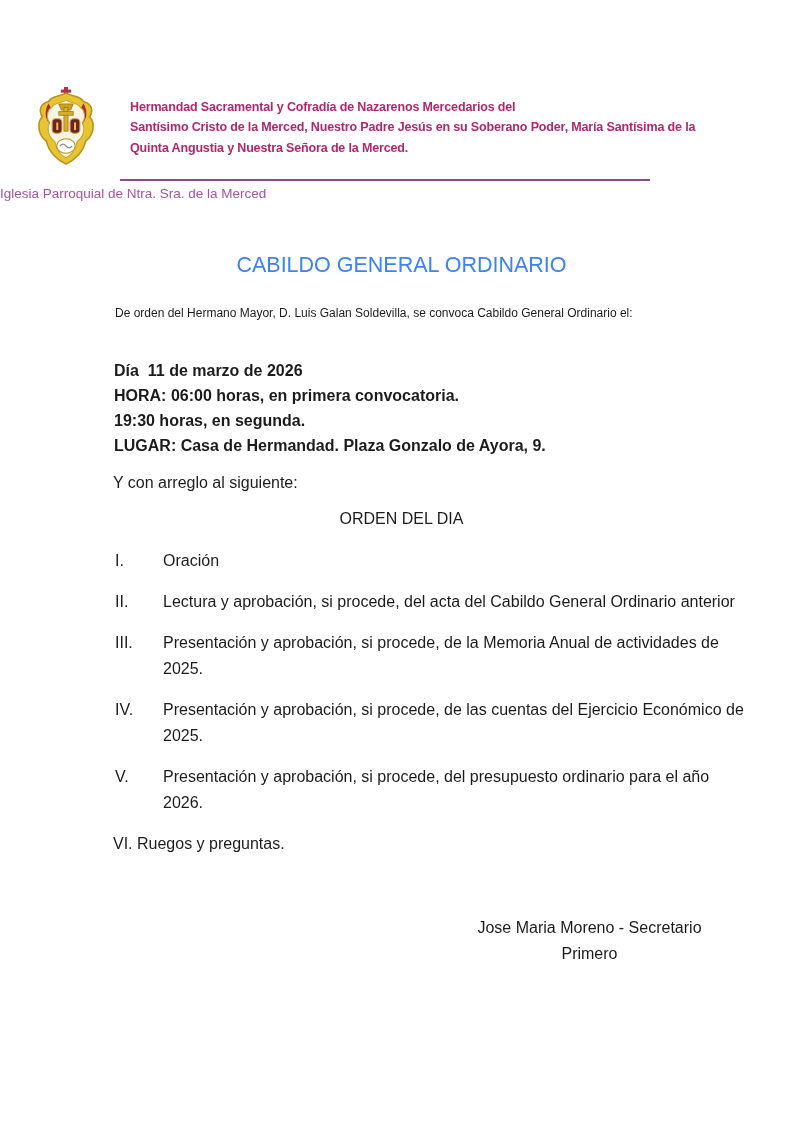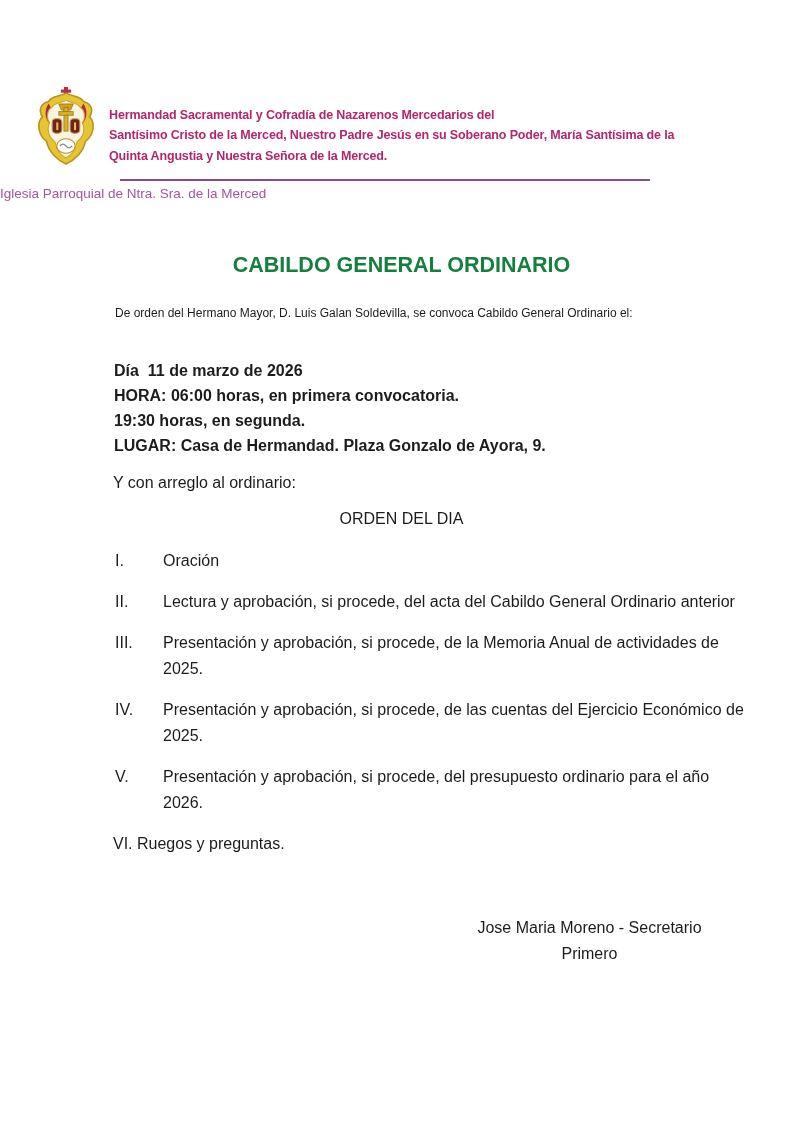--- a/index.html
+++ b/index.html
@@ -7,21 +7,21 @@
   body {
     width: 803px;
     height: 1143px;
     font-family: "Liberation Sans", sans-serif;
     color: #1c1c1c;
     overflow: hidden;
   }
   .page { width: 803px; height: 1143px; background: #ffffff; position: relative; }
 
   
-  .letterhead { display: flex; align-items: flex-end; padding: 86px 4px 0 34px; }
+  .letterhead { display: flex; align-items: center; padding: 86px 4px 0 34px; gap: 21px; }
   .crest { width: 64px; height: 80px; flex-shrink: 0; }
   .org {
     margin-left: 11px;
     margin-top: 3px;
     color: #b3266c;
     font-weight: bold;
     font-size: 12.5px;
     line-height: 20.5px;
     letter-spacing: -0.15px;
     width: 660px;
@@ -38,22 +38,22 @@
     text-align: left;
     color: #a455a0;
     font-size: 13.5px;
   }
 
   .title {
     margin-top: 52px;
     width: 803px;
     text-align: center;
     font-size: 21.5px;
-    font-weight: bold;
-    color: #15803d;
+    font-weight: normal;
+    color: #3b82f6;
   }
 
   .intro {
     margin: 22px 0 0 58px;
     width: 628px;
     font-size: 12px;
     line-height: 26px;
     text-indent: 57px;
   }
 
@@ -135,21 +135,21 @@
 
   <p class="intro">De orden del Hermano Mayor, D. Luis Galan Soldevilla, se convoca Cabildo General Ordinario el:</p>
 
   <div class="details">
     <div class="detail-line">Día  11 de marzo de 2026</div>
     <div class="detail-line">HORA: 06:00 horas, en primera convocatoria.</div>
     <div class="detail-line">19:30 horas, en segunda.</div>
     <div class="detail-line">LUGAR: Casa de Hermandad. Plaza Gonzalo de Ayora, 9.</div>
   </div>
 
-  <p class="arreglo">Y con arreglo al ordinario:</p>
+  <p class="arreglo">Y con arreglo al siguiente:</p>
 
   <div class="agenda-title">ORDEN DEL DIA</div>
 
   <ol class="agenda-list">
     <li class="agenda-item">
       <span class="numeral">I.</span>
       <span class="item-text">Oración</span>
     </li>
     <li class="agenda-item">
       <span class="numeral">II.</span>

